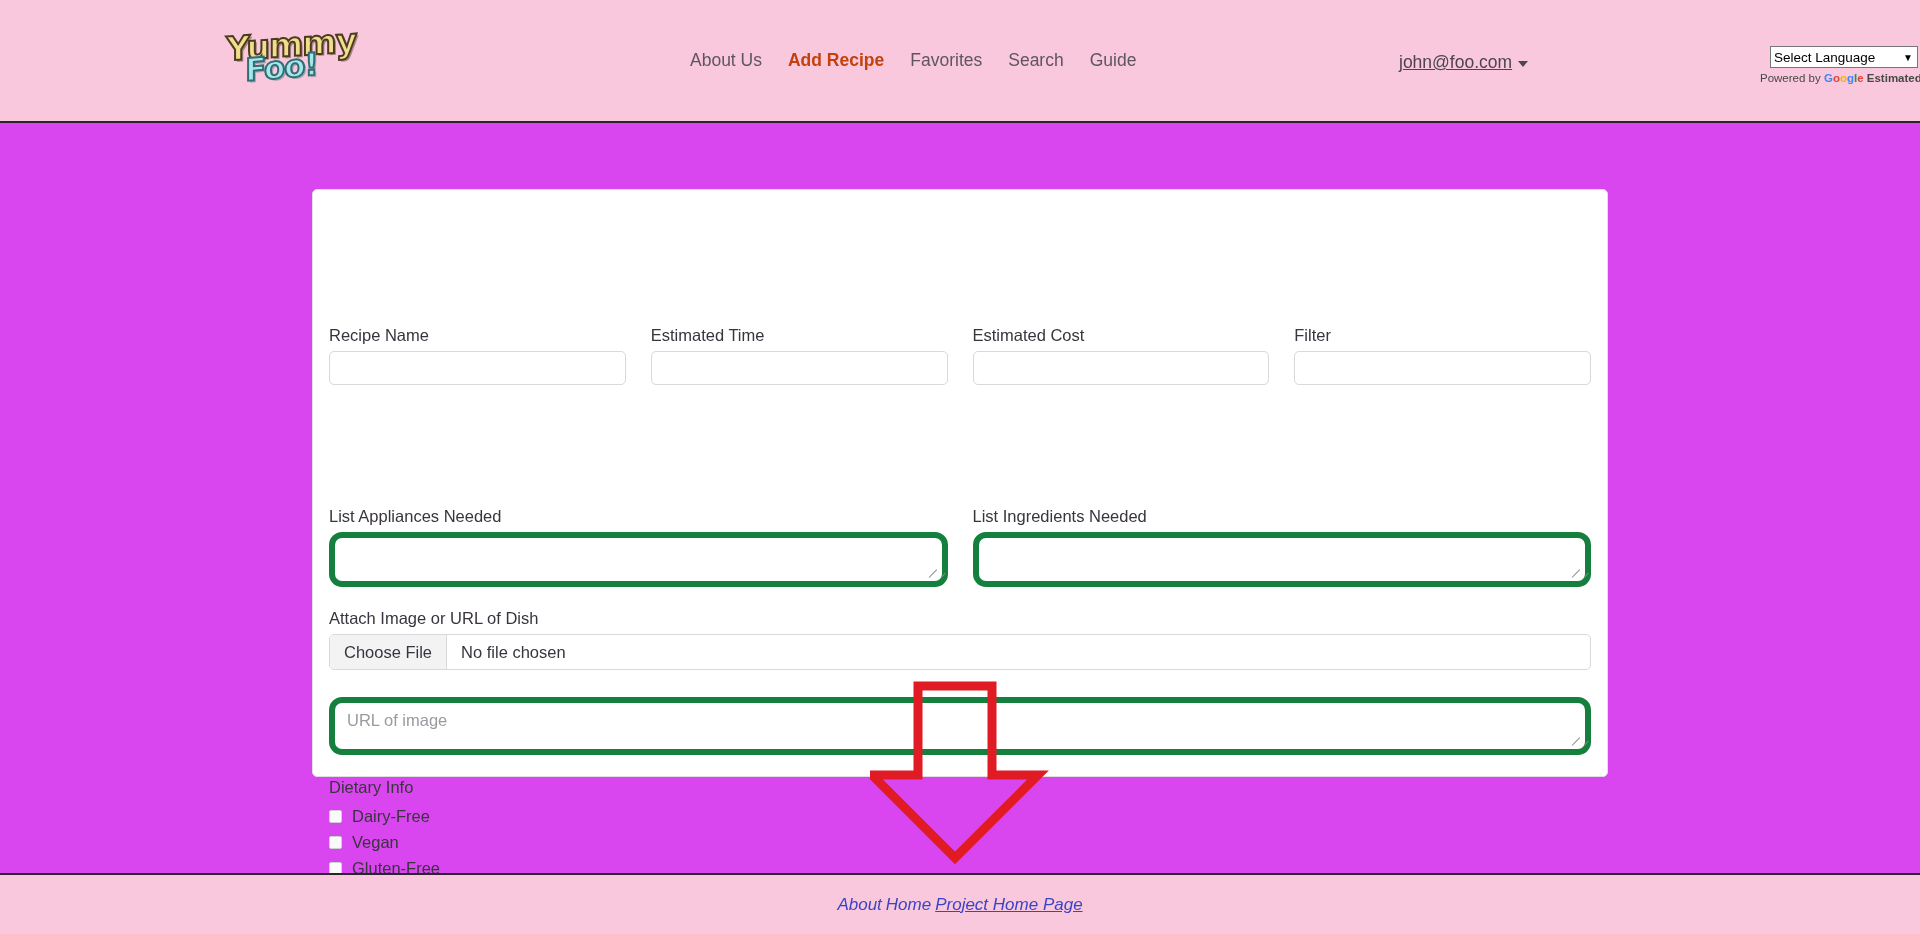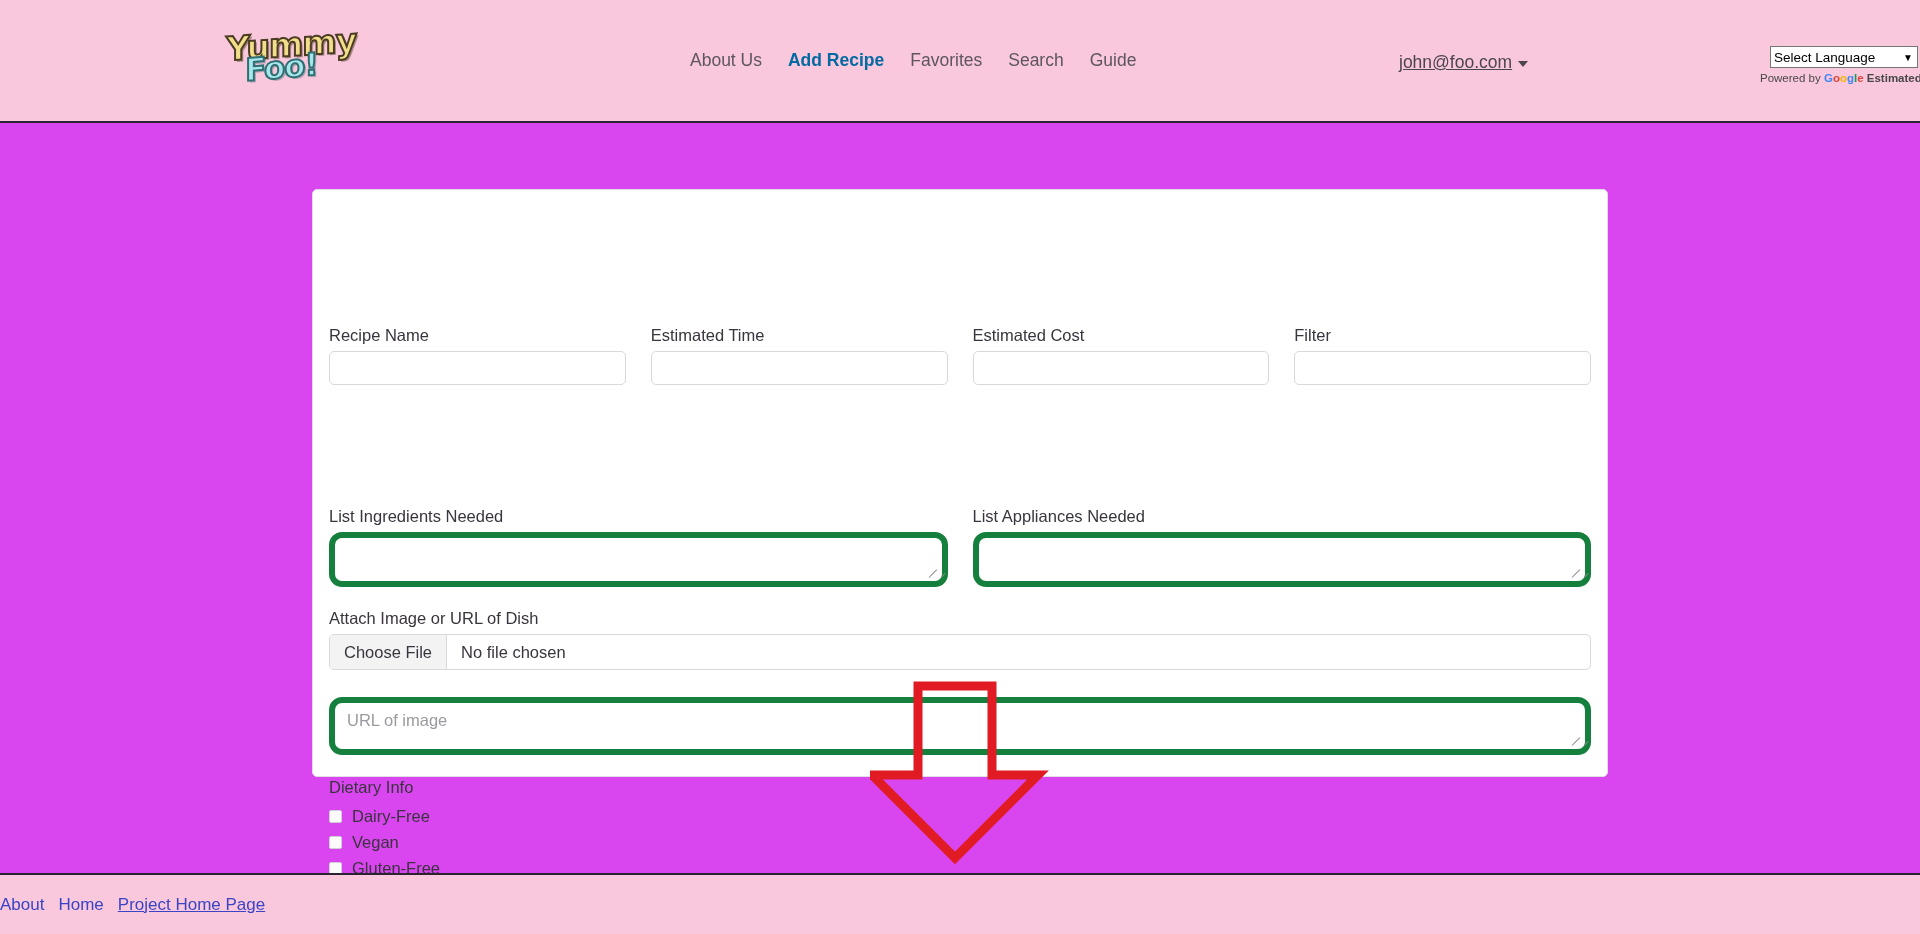--- a/index.html
+++ b/index.html
@@ -56,21 +56,21 @@
     display: flex;
     align-items: center;
     gap: 26px;
   }
   .nav a {
     color: #5d5560;
     font-size: 17.5px;
     text-decoration: none;
     white-space: nowrap;
   }
-  .nav a.active { color: #0369a1; font-weight: 700; }
+  .nav a.active { color: #c2410c; font-weight: 700; }
 
   .user-menu {
     position: absolute;
     left: 1399px; top: 52px;
     font-size: 17.5px;
     color: #4c4550;
     display: flex; align-items: center; gap: 6px;
     white-space: nowrap;
     text-decoration: underline;
   }
@@ -249,21 +249,23 @@
   #ellipse-annot { left: 880px; top: 775px; }
 
   
   .footer {
     position: relative;
     height: 61px;
     background: #f9c8dd;
     border-top: 2px solid #2b2330;
     display: flex;
     align-items: center;
-    gap: 14px;
+    justify-content: center;
+    gap: 4px;
+    font-style: italic;
   }
   .footer a {
     font-size: 17px;
     color: #3b44c4;
     text-decoration: none;
   }
   .footer a.underlined { text-decoration: underline; }
 </style>
 </head>
 <body>
@@ -320,27 +322,27 @@
     </div>
     <div>
       <label class="lbl">Filter</label>
       <input class="fld" type="text" value="" style="">
     </div>
   </div>
 
 
   <div class="two-col">
     <div>
-      <label class="lbl">List Ingredients Needed</label>
+      <label class="lbl">List Appliances Needed</label>
       <div class="ta col-ta">
         <span class="grip"></span>
       </div>
     </div>
     <div>
-      <label class="lbl">List Appliances Needed</label>
+      <label class="lbl">List Ingredients Needed</label>
       <div class="ta col-ta">
         <span class="grip"></span>
       </div>
     </div>
   </div>
 
   <div class="attach-wrap">
     <label class="lbl">Attach Image or URL of Dish</label>
     <div class="file-input">
       <div class="file-btn">Choose File</div>

